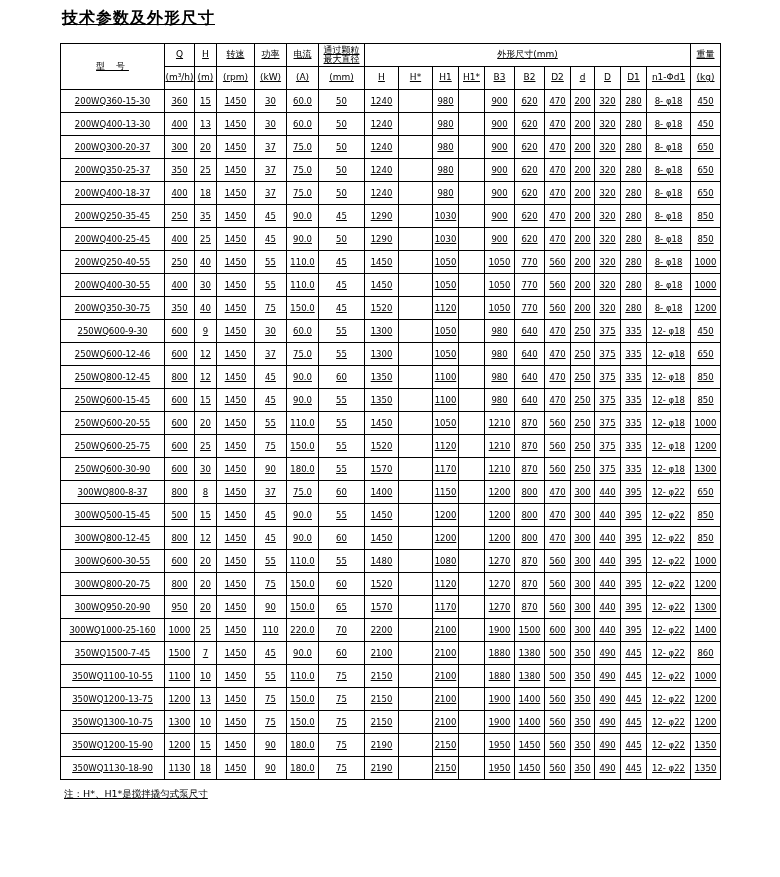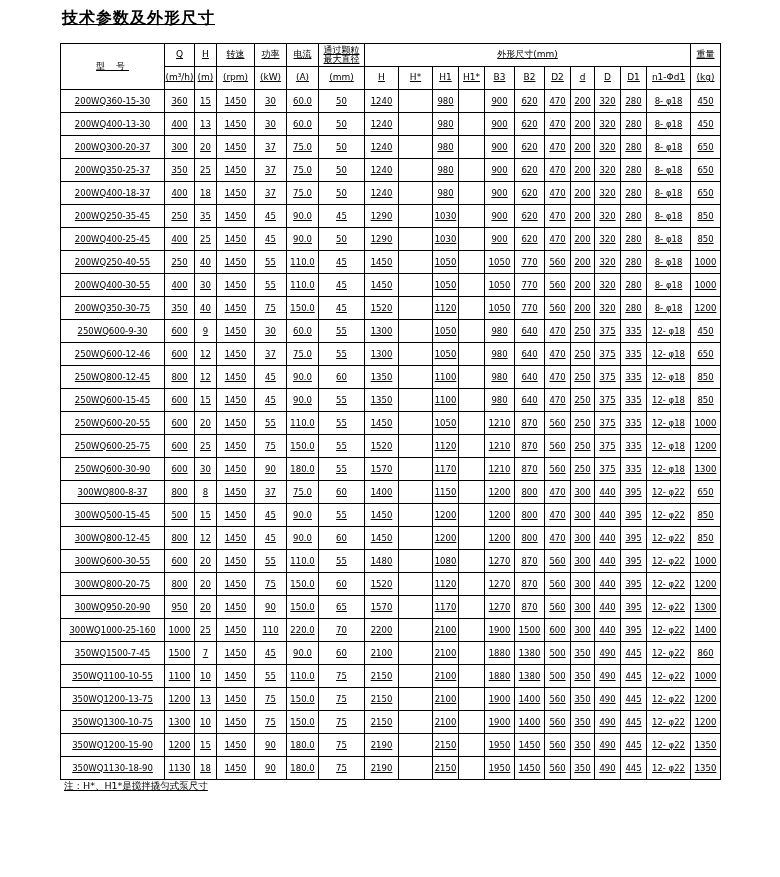--- a/index.html
+++ b/index.html
@@ -53,20 +53,21 @@
     line-height: 1.12;
     padding: 1px 0;
   }
   td.unit { font-size: 8px; }
   td.model {
     font-size: 9.5px;
     text-align: center;
     letter-spacing: 0px;
   }
   .note {
+    margin-top: 8px;
     margin-left: 4px;
     font-size: 9.5px;
   }
 </style>
 </head>
 <body>
 
 <div class="page">
 
   <h1 class="doc-title">技术参数及外形尺寸</h1>

